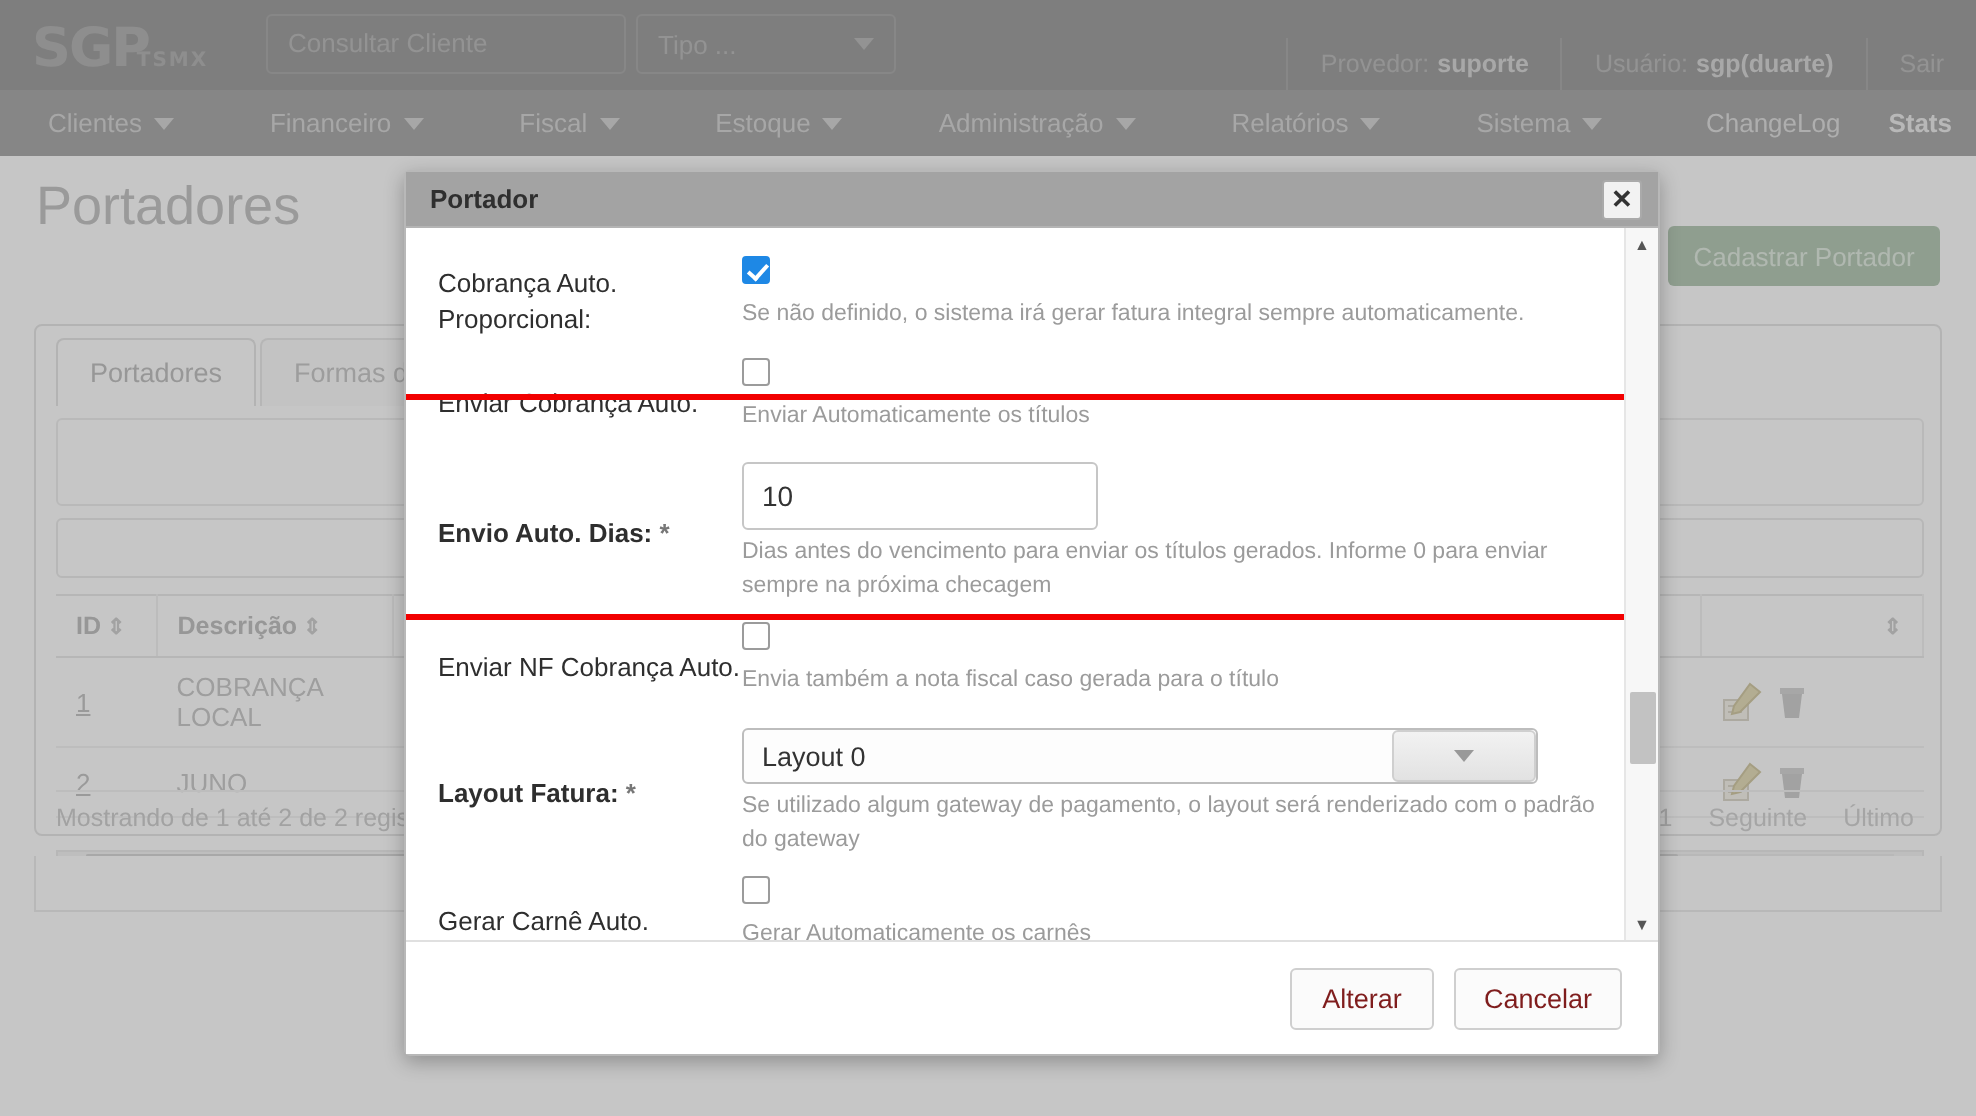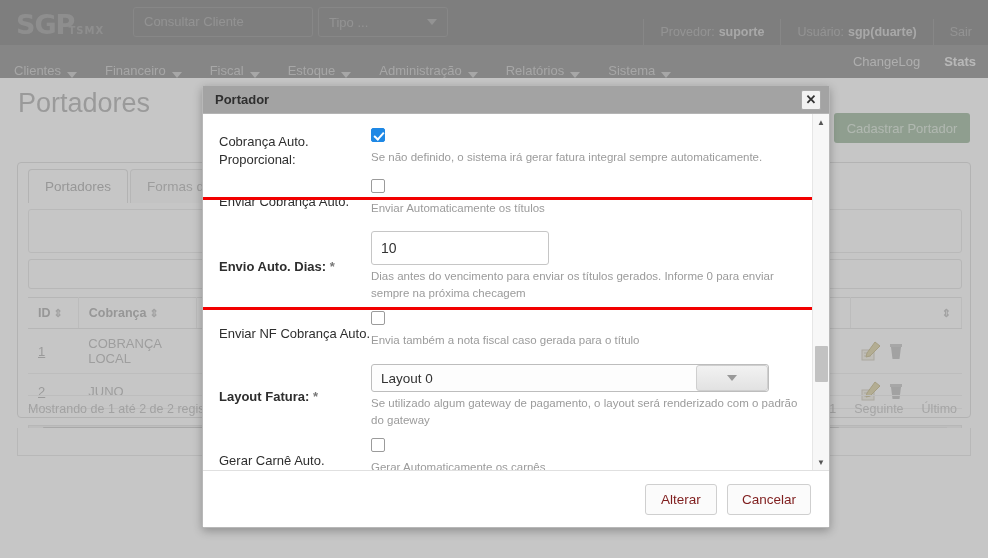--- a/index.html
+++ b/index.html
@@ -51,21 +51,21 @@
   .topright { position:absolute; right:0; top:0; height:45px; display:flex; align-items:flex-end; }
   .topright .cell { padding:0 16px; font-size:12.5px; color:#a3a3a3; border-left:1px solid #8d8d8d; height:26px; display:flex; align-items:center;}
   .topright .cell b { color:#c9c9c9; margin-left:4px; }
   .topright .cell.plain { border-left:1px solid #8d8d8d; }
 
   .menubar {
     position:absolute; left:0; top:45px; width:988px; height:33px;
     background:#8a8a8a;
     display:flex; align-items:center;
   }
-  .menu-item { padding:0 14px; font-size:13px; color:#c6c6c6; display:flex; align-items:flex-end; gap:6px; height:33px;}
+  .menu-item { padding:0 24px; font-size:13px; color:#c6c6c6; display:flex; align-items:center; gap:6px; height:33px;}
   .menu-item .caret-dn { border-top-color:#c6c6c6; }
   .menu-right { margin-left:auto; display:flex; align-items:center; }
   .menu-right .m { padding:0 12px; font-size:13px; color:#d4d4d4;}
   .menu-right .m.bold { font-weight:bold; color:#e6e6e6; }
 
   .page-title {
     position:absolute; left:18px; top:88px;
     font-size:27px; color:#b0b0b0; font-weight:normal;
   }
   .content-panel {
@@ -301,21 +301,21 @@
         <div class="tab">Formas de Cobrança</div>
       </div>
 
       <div class="filter-row"></div>
       <div class="search-row"></div>
 
       <table class="grid">
         <thead>
           <tr>
             <th style="width:50px"><span>ID</span><span class="sortic">⇕</span></th>
-            <th style="width:118px"><span>Cobrança</span><span class="sortic">⇕</span></th>
+            <th style="width:118px"><span>Descrição</span><span class="sortic">⇕</span></th>
             <th style="width:560px"><span>Agência</span><span class="sortic">⇕</span></th>
             <th style="width:90px"><span>Ativo</span><span class="sortic">⇕</span></th>
             <th style="width:110px;text-align:right"><span class="sortic">⇕</span></th>
           </tr>
         </thead>
         <tbody>
           <tr>
             <td><span class="idlink">1</span></td>
             <td>COBRANÇA LOCAL</td>
             <td>0038/</td>

